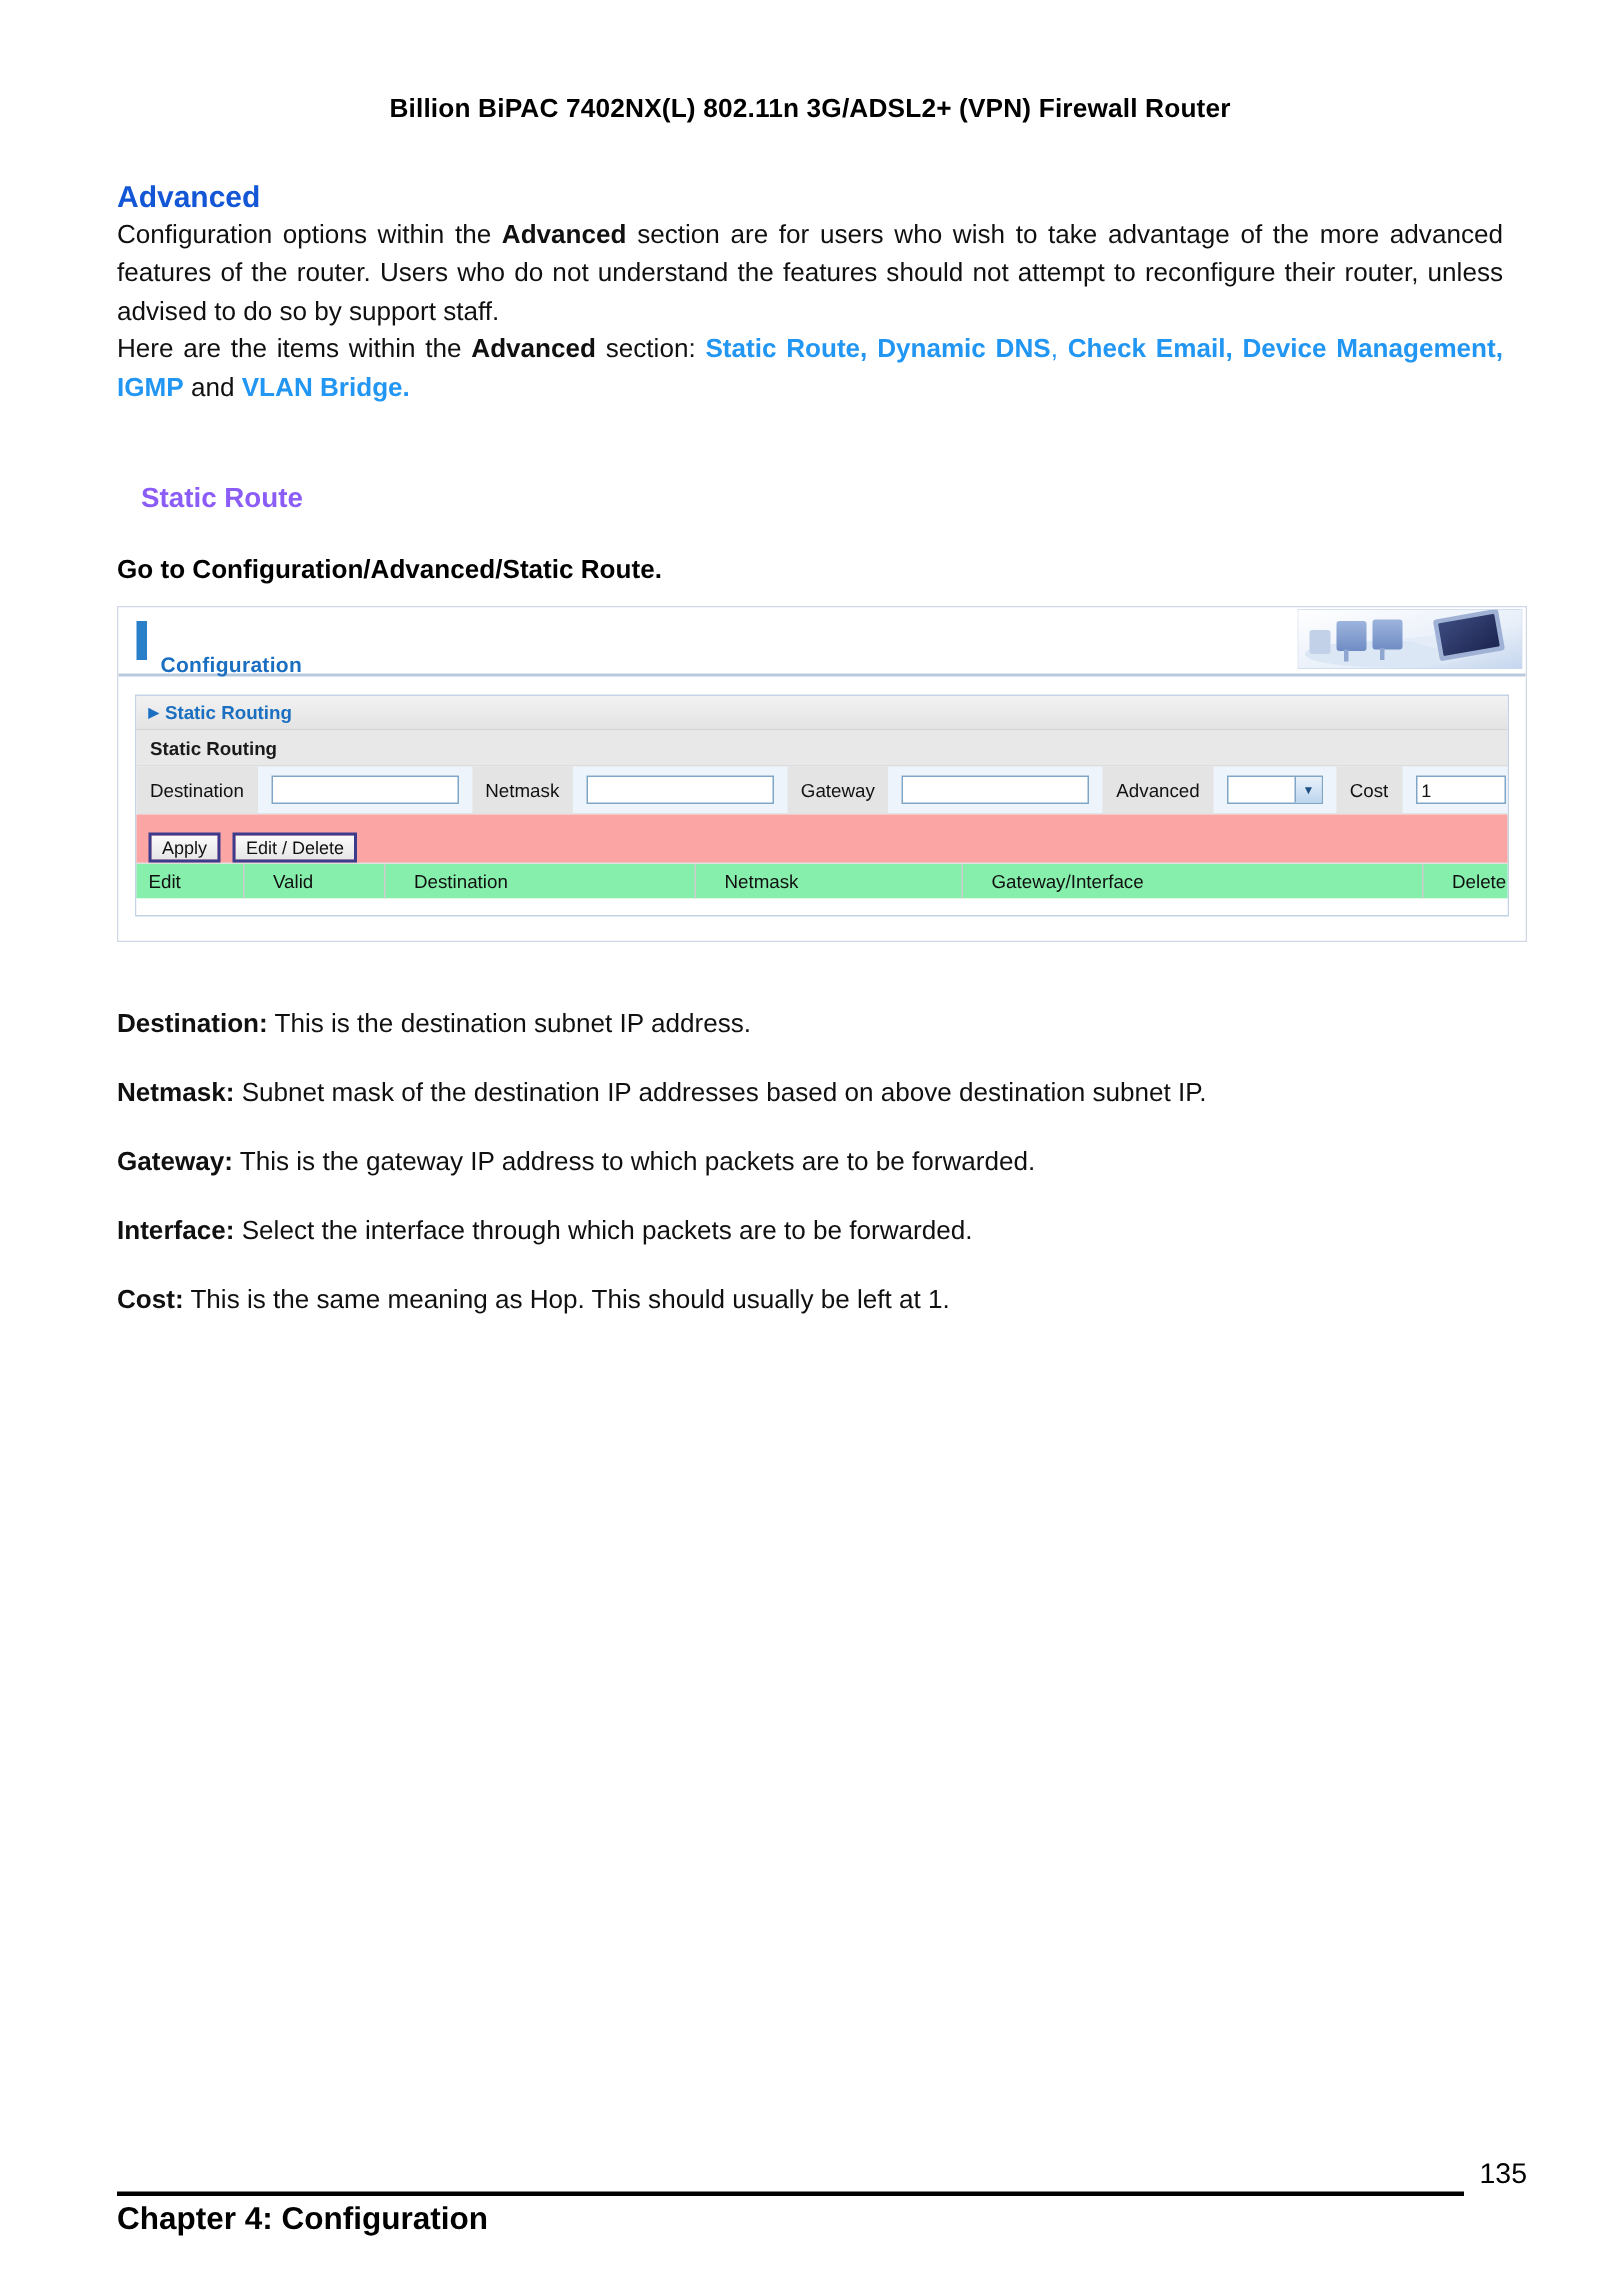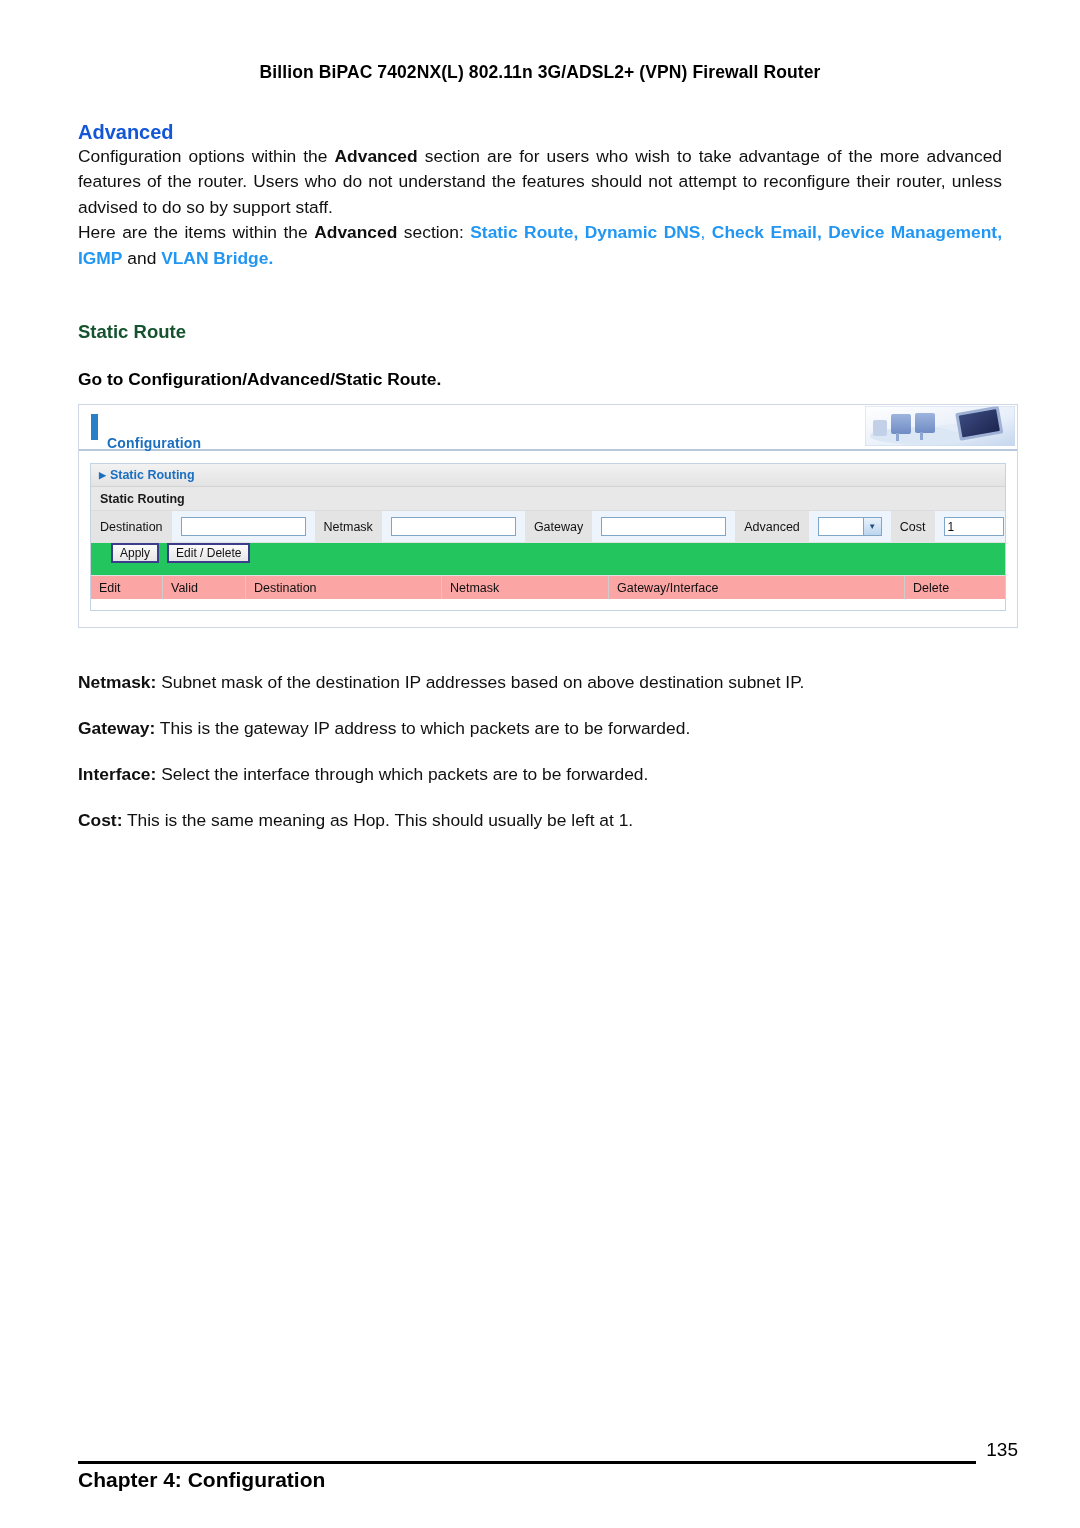--- a/index.html
+++ b/index.html
@@ -35,24 +35,24 @@
   }
 
   
   h1.section-title {
     color: #1357d6;
     font-size: 20px;
     font-weight: bold;
     margin: 38px 0 0 0;
   }
   h2.sub-title {
-    color: #14532d;
+    color: #8b5cf6;
     font-size: 18.5px;
     font-weight: bold;
-    margin: 0;
+    margin: 16px;
   }
 
   
   p.body {
     font-size: 17.4px;
     line-height: 1.46;
     text-align: justify;
     margin: 0;
     color: #101010;
   }
@@ -205,49 +205,50 @@
     background: linear-gradient(#eaf2fb, #bcd5ee);
     border-left: 1px solid #7fa6c6;
     display: flex;
     align-items: center;
     justify-content: center;
     font-size: 8px;
     color: #1d4f83;
   }
 
   .btn-row {
-    background: #22c55e;
+    background: #fca5a5;
     height: 32px;
     display: flex;
-    align-items: flex-start;
-    padding-left: 20px;
+    align-items: flex-end;
+    padding-left: 8px;
     border-bottom: 1px solid #e0e0e0;
   }
   .btn {
     height: 20px;
     border: 1px solid #6c6c6c;
     background: linear-gradient(#fbfbfb, #e6e6e6);
     font-size: 12px;
     color: #111;
     display: flex;
     align-items: center;
     justify-content: center;
     padding: 0 7px;
     box-sizing: border-box;
     margin-right: 8px;
   }
   .btn.primary { border: 2px solid #3c3c8c; }
 
   .tbl-head {
-    background: #fca5a5;
+    background: #86efac;
     height: 23px;
     display: flex;
     align-items: center;
     font-size: 12.5px;
     color: #101010;
+    gap: 11px;
   }
   .th {
     height: 23px;
     display: flex;
     align-items: center;
     padding-left: 8px;
     box-sizing: border-box;
     border-right: 1px solid #cdcdcd;
   }
   .th:last-child { border-right: none; }
@@ -400,20 +401,21 @@
           <div class="th c-gwif">Gateway/Interface</div>
           <div class="th c-del">Delete</div>
         </div>
 
         <div class="tbl-filler"></div>
       </div>
     </div>
   </div>
 
   <div class="defs">
+    <div class="def-line"><span class="term">Destination:</span><span> This is the destination subnet IP address.</span></div>
     <div class="def-line"><span class="term">Netmask:</span><span> Subnet mask of the destination IP addresses based on above destination subnet IP.</span></div>
     <div class="def-line"><span class="term">Gateway:</span><span> This is the gateway IP address to which packets are to be forwarded.</span></div>
     <div class="def-line"><span class="term">Interface:</span><span> Select the interface through which packets are to be forwarded.</span></div>
     <div class="def-line"><span class="term">Cost:</span><span> This is the same meaning as Hop. This should usually be left at 1.</span></div>
   </div>
 
   <div class="footer">
     <div class="pageno">135</div>
     <div class="footer-rule"></div>
     <div class="footer-row">

